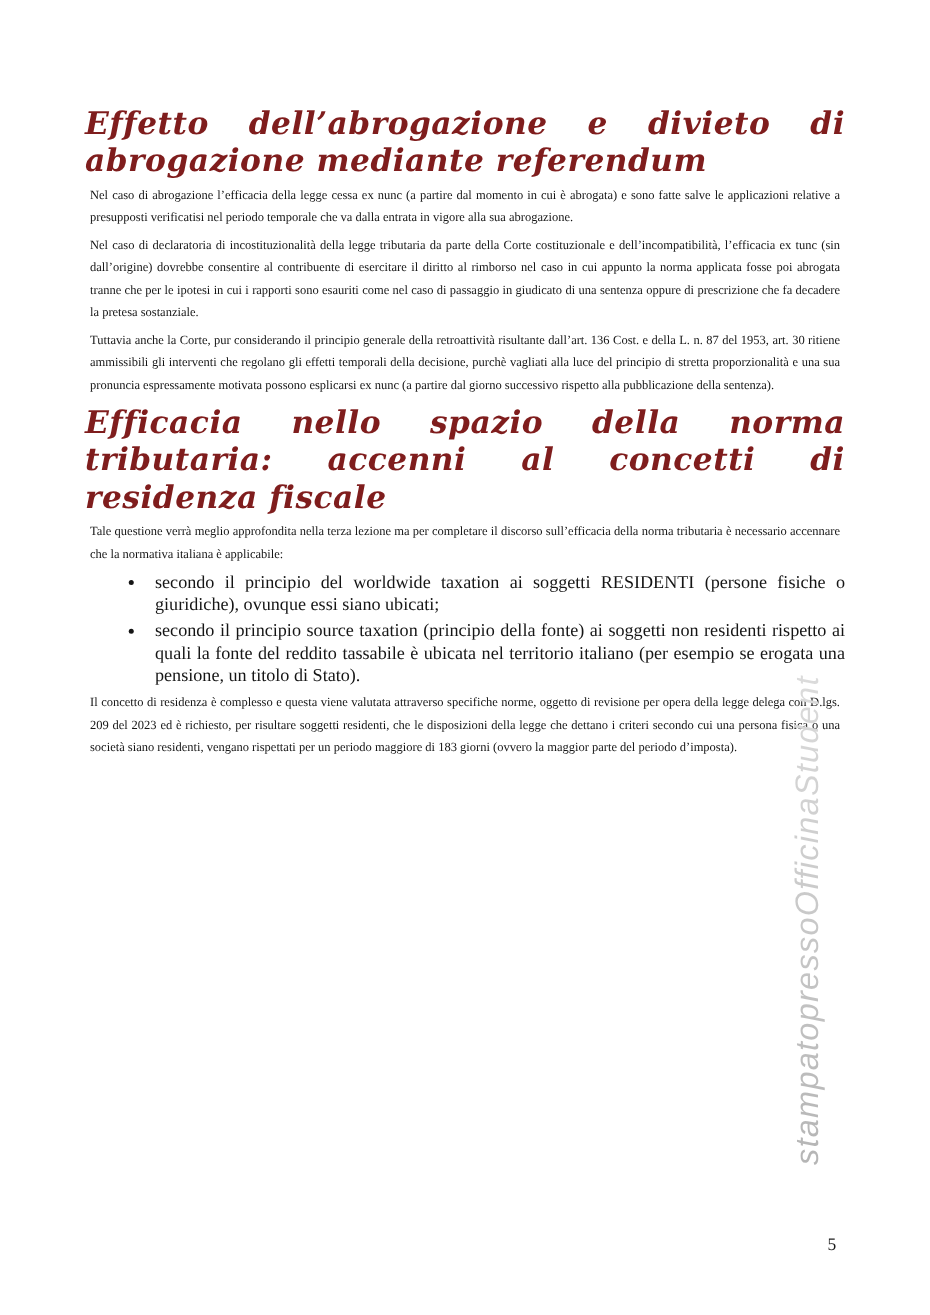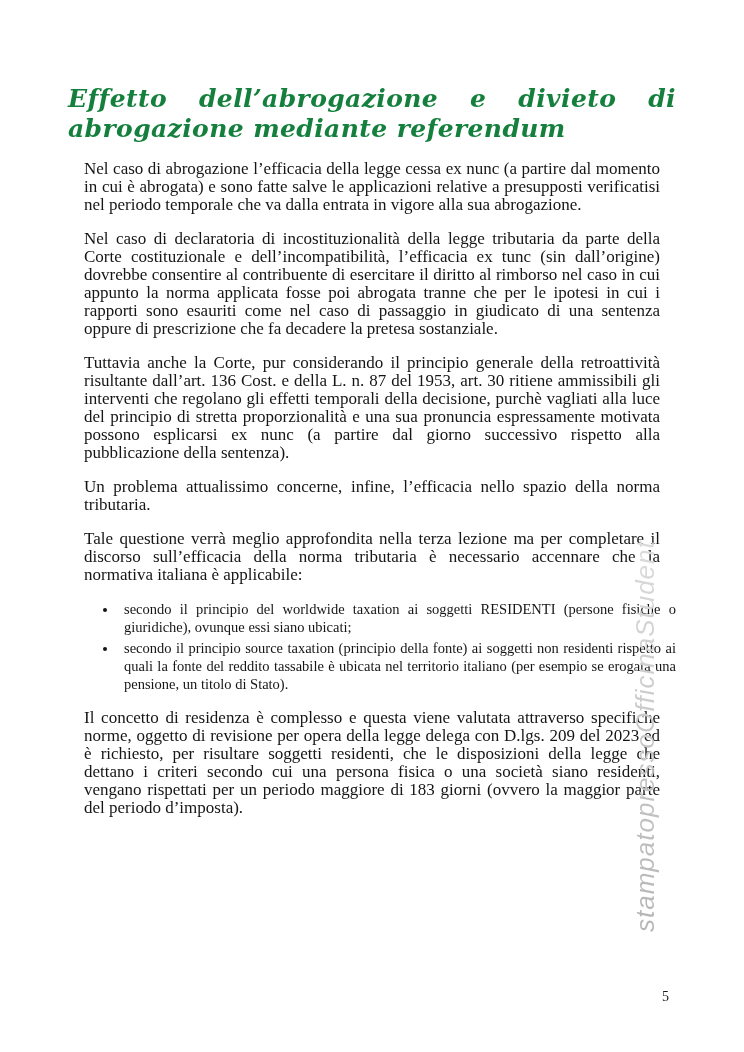--- a/index.html
+++ b/index.html
@@ -25,28 +25,28 @@
   }
   h1.script-heading {
     font-family: "DejaVu Serif", serif;
     font-style: italic;
     font-weight: 700;
     font-size: 25px;
     line-height: 30px;
     letter-spacing: 0.4px;
     text-align: justify;
     margin: 0 0 3px 0;
-    color: #15803d;
+    color: #7f1d1d;
   }
   h1.script-heading.second {
     margin-top: 5px;
   }
   .content p {
-    margin: 16px;
-    font-size: 17px;
+    margin: 4px;
+    font-size: 10px;
     line-height: 18px;
     text-align: justify;
   }
   ul.bullet-list {
     margin: 0;
     padding: 0 0 0 50px;
   }
   ul.bullet-list li {
     font-size: 14.5px;
     line-height: 18px;
@@ -95,22 +95,22 @@
     <h1 class="script-heading">Effetto dell’abrogazione e divieto di abrogazione mediante referendum</h1>
 
     <p>Nel caso di abrogazione l’efficacia della legge cessa ex nunc (a partire dal momento in cui è abrogata) e sono fatte salve le applicazioni relative a presupposti verificatisi nel periodo temporale che va dalla entrata in vigore alla sua abrogazione.</p>
 
     <p>Nel caso di declaratoria di incostituzionalità della legge tributaria da parte della Corte costituzionale e dell’incompatibilità, l’efficacia ex tunc (sin dall’origine) dovrebbe consentire al contribuente di esercitare il diritto al rimborso nel caso in cui appunto la norma applicata fosse poi abrogata tranne che per le ipotesi in cui i rapporti sono esauriti come nel caso di passaggio in giudicato di una sentenza oppure di prescrizione che fa decadere la pretesa sostanziale.</p>
 
     <p>Tuttavia anche la Corte, pur considerando il principio generale della retroattività risultante dall’art. 136 Cost. e della L. n. 87 del 1953, art. 30 ritiene ammissibili gli interventi che regolano gli effetti temporali della decisione, purchè vagliati alla luce del principio di stretta proporzionalità e una sua pronuncia espressamente motivata possono esplicarsi ex nunc (a partire dal giorno successivo rispetto alla pubblicazione della sentenza).</p>
 
 
 
+    <h1 class="script-heading second">Efficacia nello spazio della norma tributaria: accenni al concetti di residenza fiscale</h1>
 
-    <p>Un problema attualissimo concerne, infine, l’efficacia nello spazio della norma tributaria.</p>
 
     <p>Tale questione verrà meglio approfondita nella terza lezione ma per completare il discorso sull’efficacia della norma tributaria è necessario accennare che la normativa italiana è applicabile:</p>
 
     <ul class="bullet-list">
       <li>secondo il principio del worldwide taxation ai soggetti RESIDENTI (persone fisiche o giuridiche), ovunque essi siano ubicati;</li>
       <li>secondo il principio source taxation (principio della fonte) ai soggetti non residenti rispetto ai quali la fonte del reddito tassabile è ubicata nel territorio italiano (per esempio se erogata una pensione, un titolo di Stato).</li>
     </ul>
 
     <p>Il concetto di residenza è complesso e questa viene valutata attraverso specifiche norme, oggetto di revisione per opera della legge delega con D.lgs. 209 del 2023 ed è richiesto, per risultare soggetti residenti, che le disposizioni della legge che dettano i criteri secondo cui una persona fisica o una società siano residenti, vengano rispettati per un periodo maggiore di 183 giorni (ovvero la maggior parte del periodo d’imposta).</p>
 

